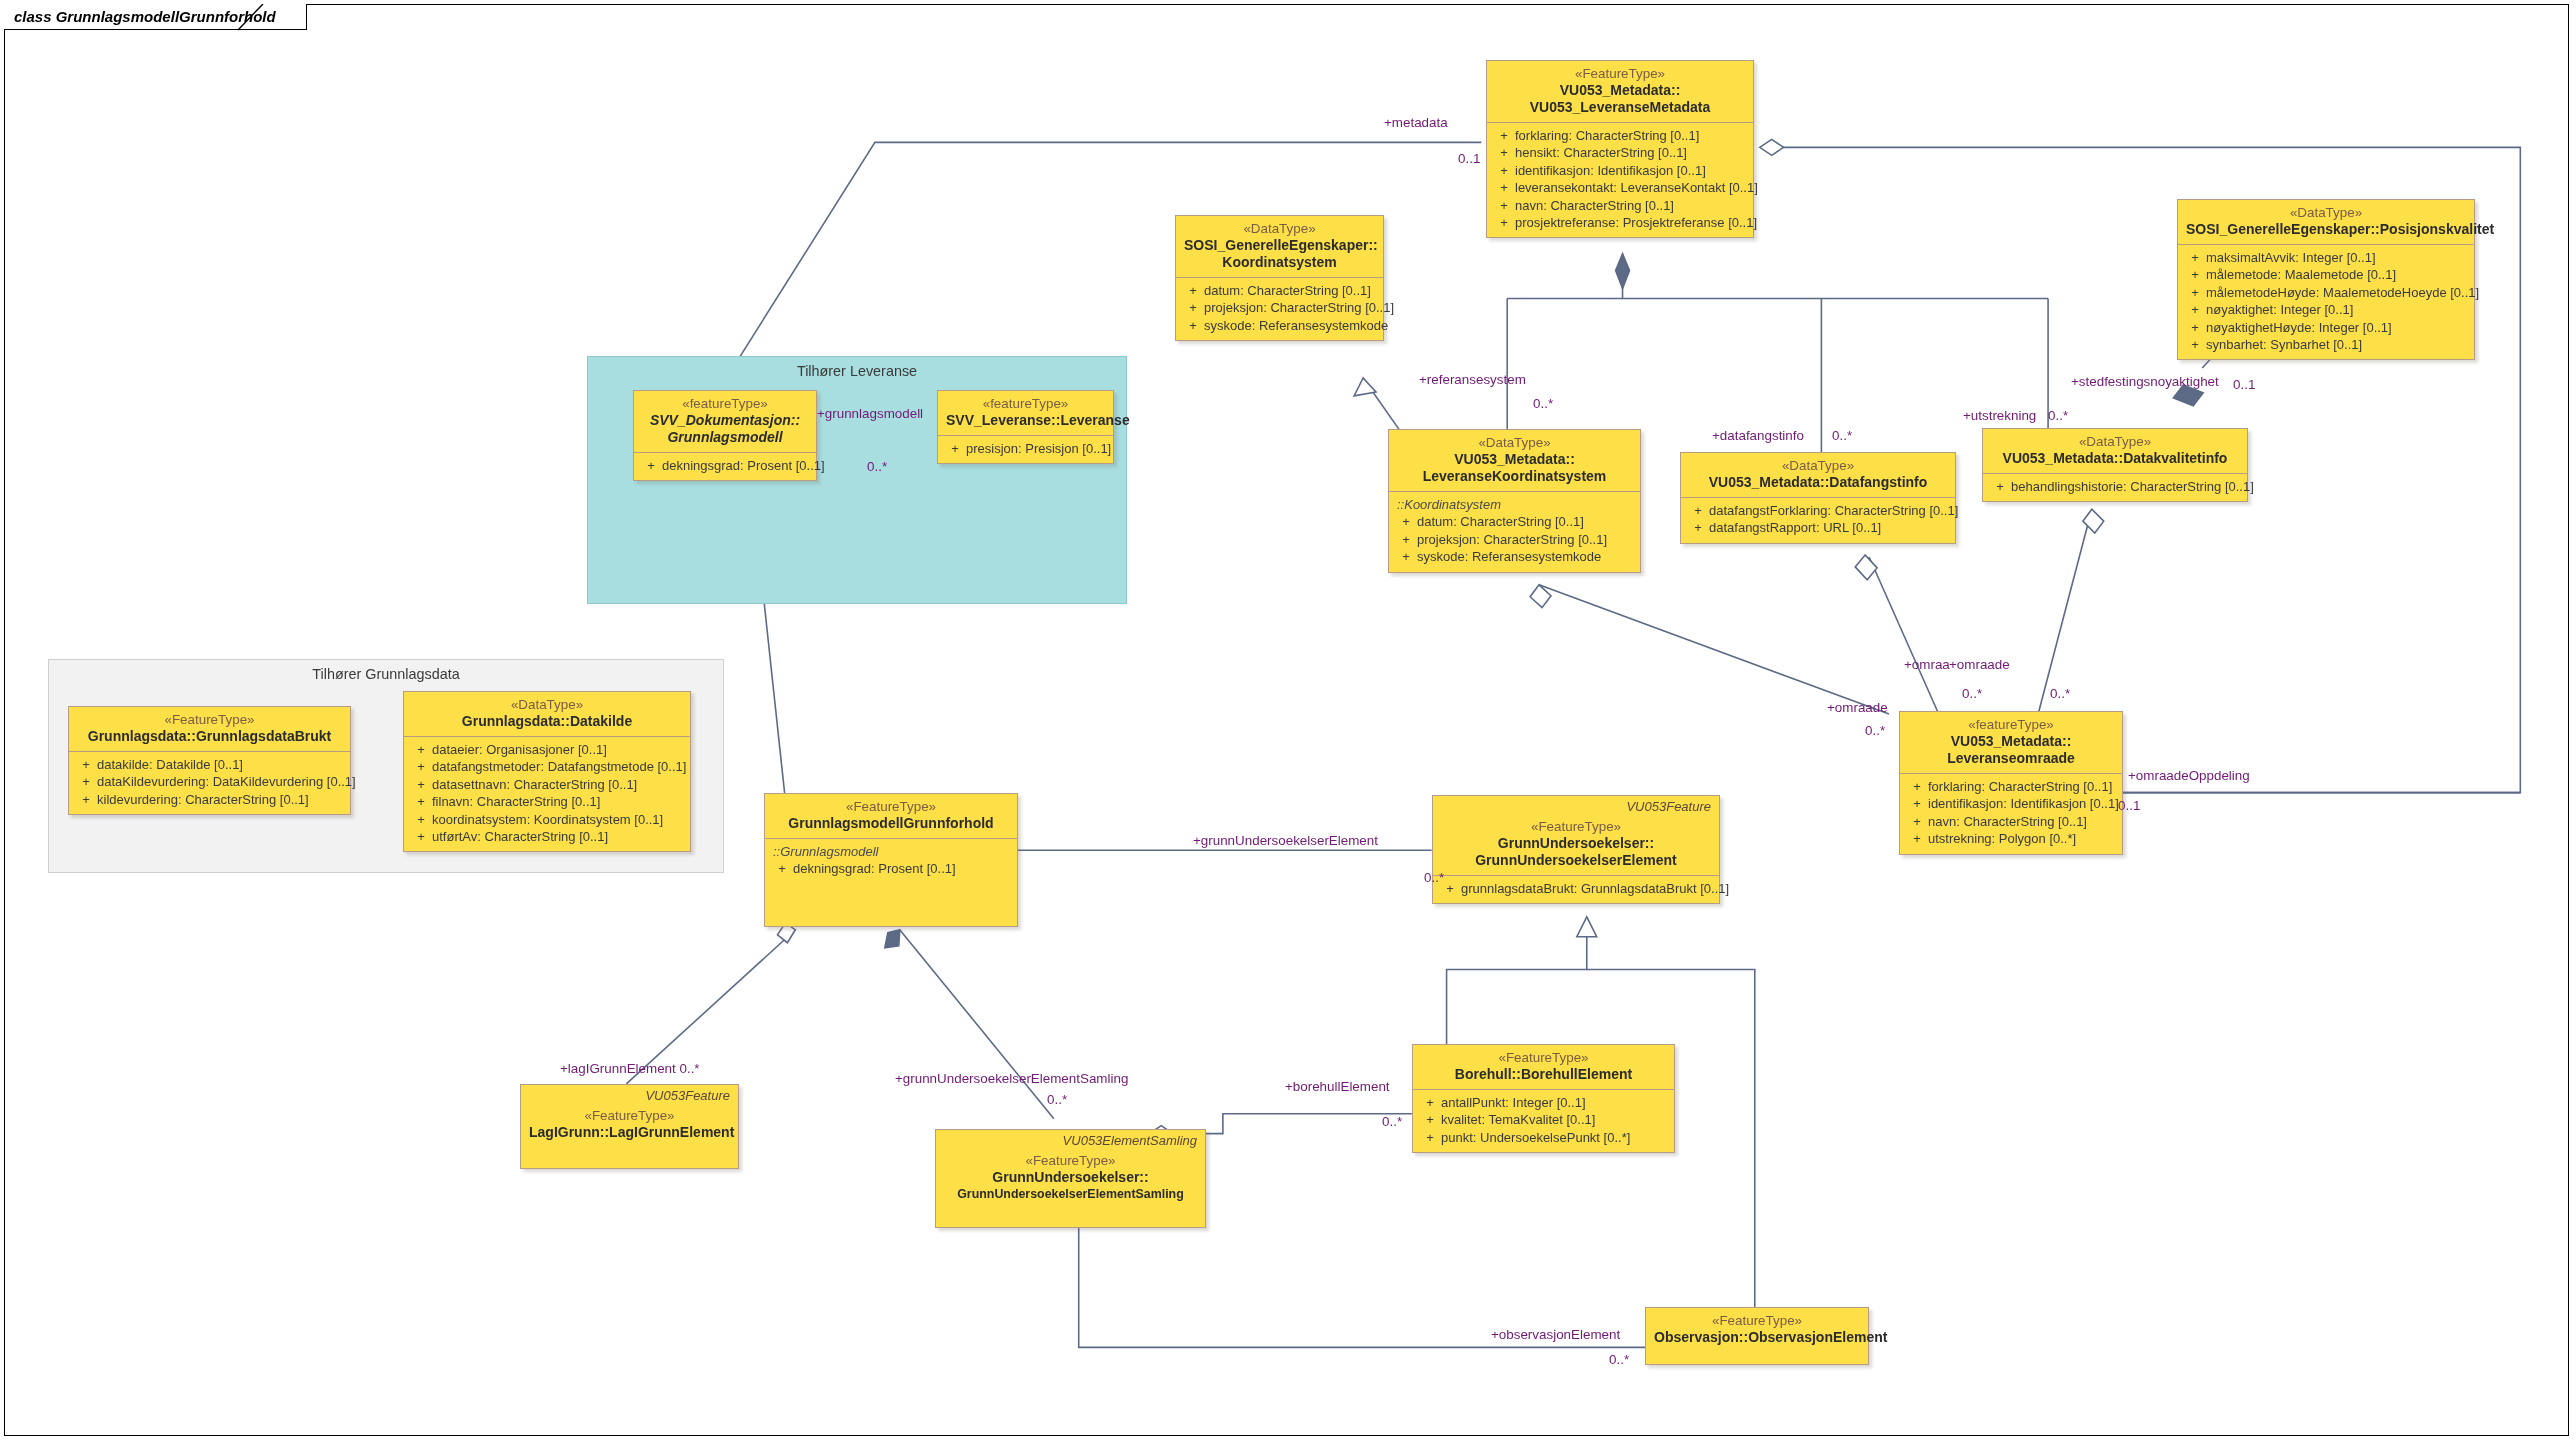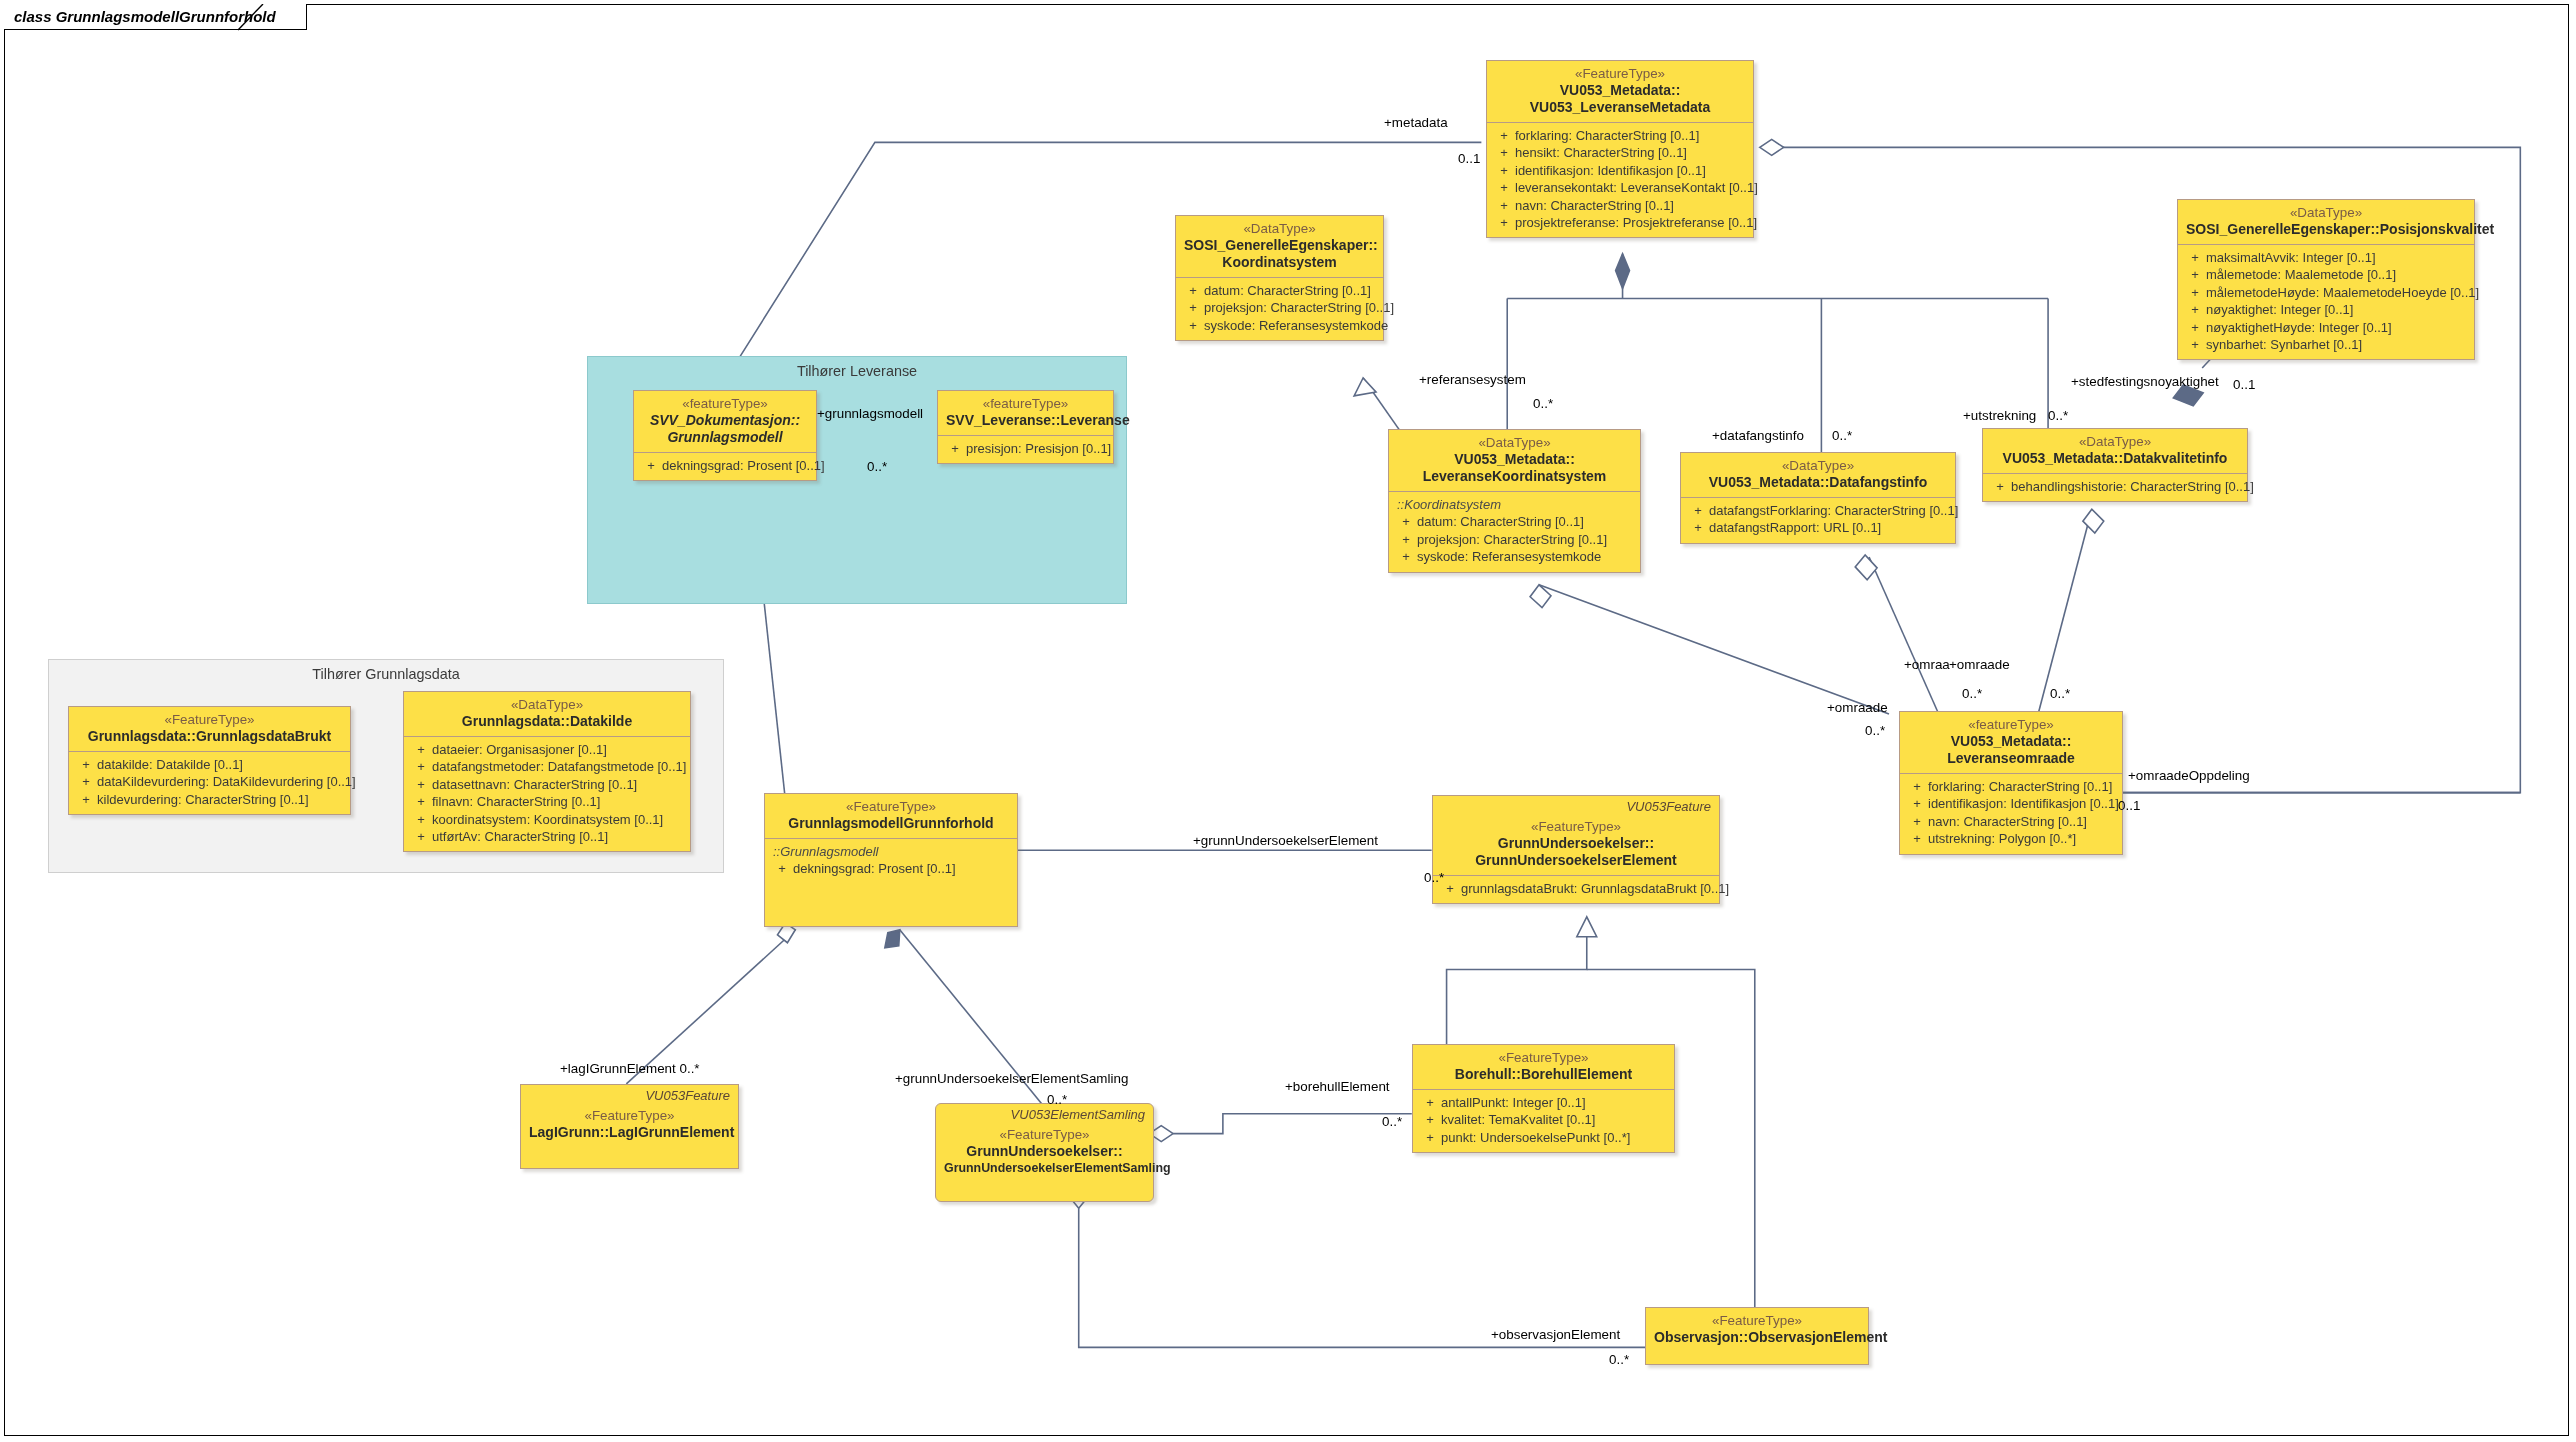--- a/index.html
+++ b/index.html
@@ -147,21 +147,21 @@
     color: #4a4a4a;
     line-height: 17.4px;
     padding-left: 2px;
     white-space: nowrap;
   }
 
   
   .lbl {
     position: absolute;
     font-size: 13.4px;
-    color: #000000;
+    color: #701a75;
     white-space: nowrap;
     line-height: 15px;
   }
   .lbl.mult { font-size: 13.4px; }
 </style>
 </head>
 <body>
 
 <div id="canvas">
 
@@ -521,21 +521,21 @@
   </div>
 
   <div class="cls" style="left:520px; top:1084px; width:219px; height:85px;">
     <div class="tagline">VU053Feature</div>
     <div class="cls-head">
       <div class="stereo">«FeatureType»</div>
       <div class="cname">LagIGrunn::LagIGrunnElement</div>
     </div>
   </div>
 
-  <div class="cls" style="left:935px; top:1103px; width:219px; height:99px;border-radius:6px;">
+  <div class="cls" style="left:935px; top:1129px; width:271px; height:99px;">
     <div class="tagline">VU053ElementSamling</div>
     <div class="cls-head">
       <div class="stereo">«FeatureType»</div>
       <div class="cname">GrunnUndersoekelser::</div>
       <div class="cname" style="font-size:12.4px;">GrunnUndersoekelserElementSamling</div>
     </div>
   </div>
 
   <div class="cls has-body" style="left:1412px; top:1044px; width:263px;">
     <div class="cls-head">

